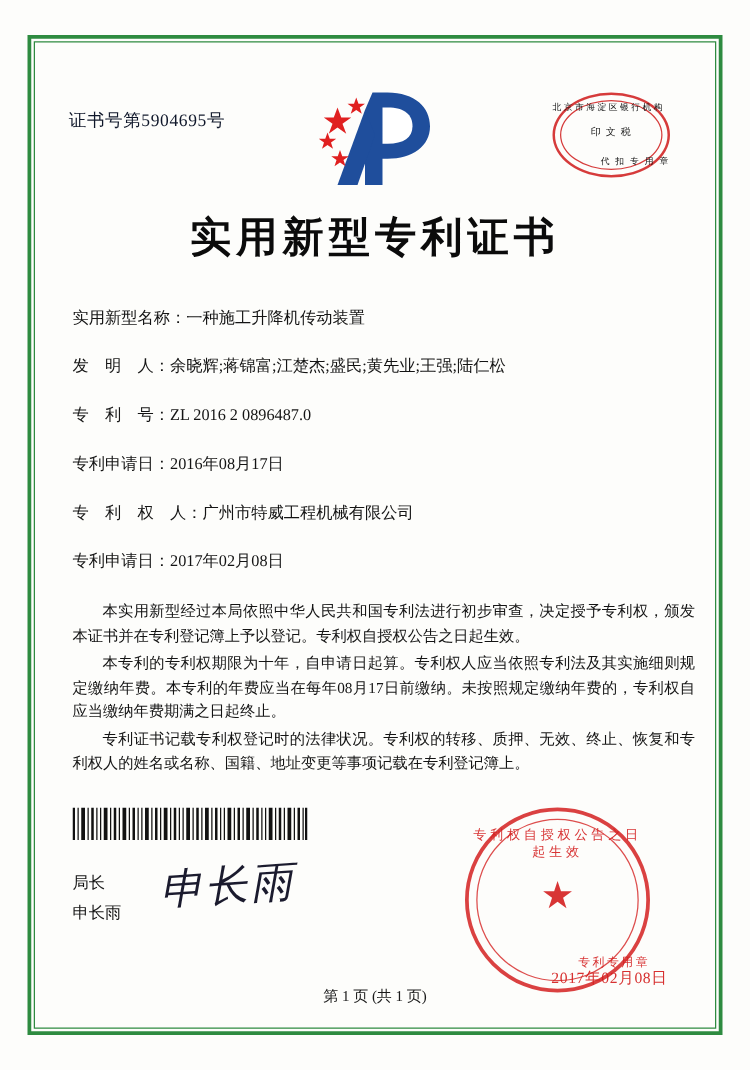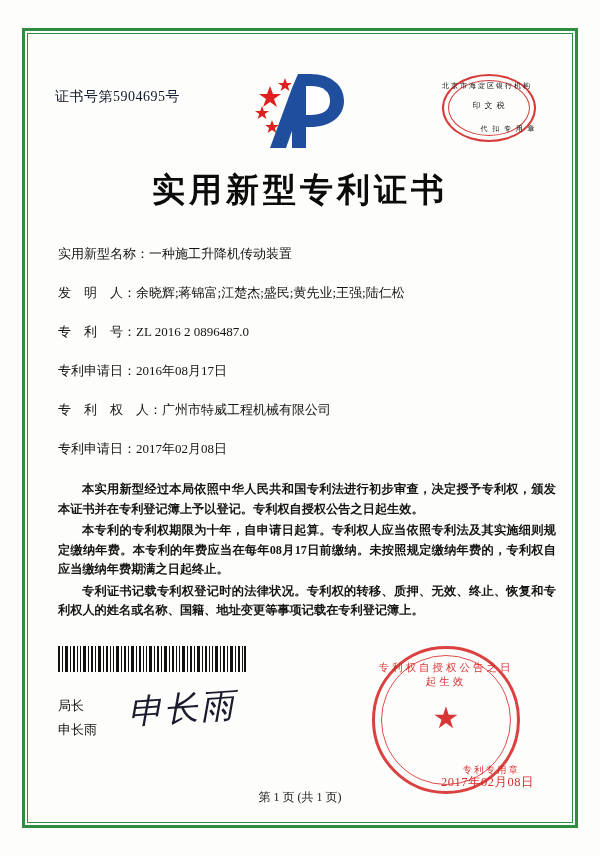--- a/index.html
+++ b/index.html
@@ -154,21 +154,20 @@
   
   .body-text {
     position: absolute;
     left: 18px;
     right: 4px;
     top: 434px;
     font-size: 12.2px;
     line-height: 19.5px;
     text-align: justify;
     color: #141414;
-    font-weight: bold;
   }
   .body-text p {
     margin: 0 0 2px 0;
     text-indent: 24px;
   }
 
   
   .barcode {
     position: absolute;
     left: 18px;

